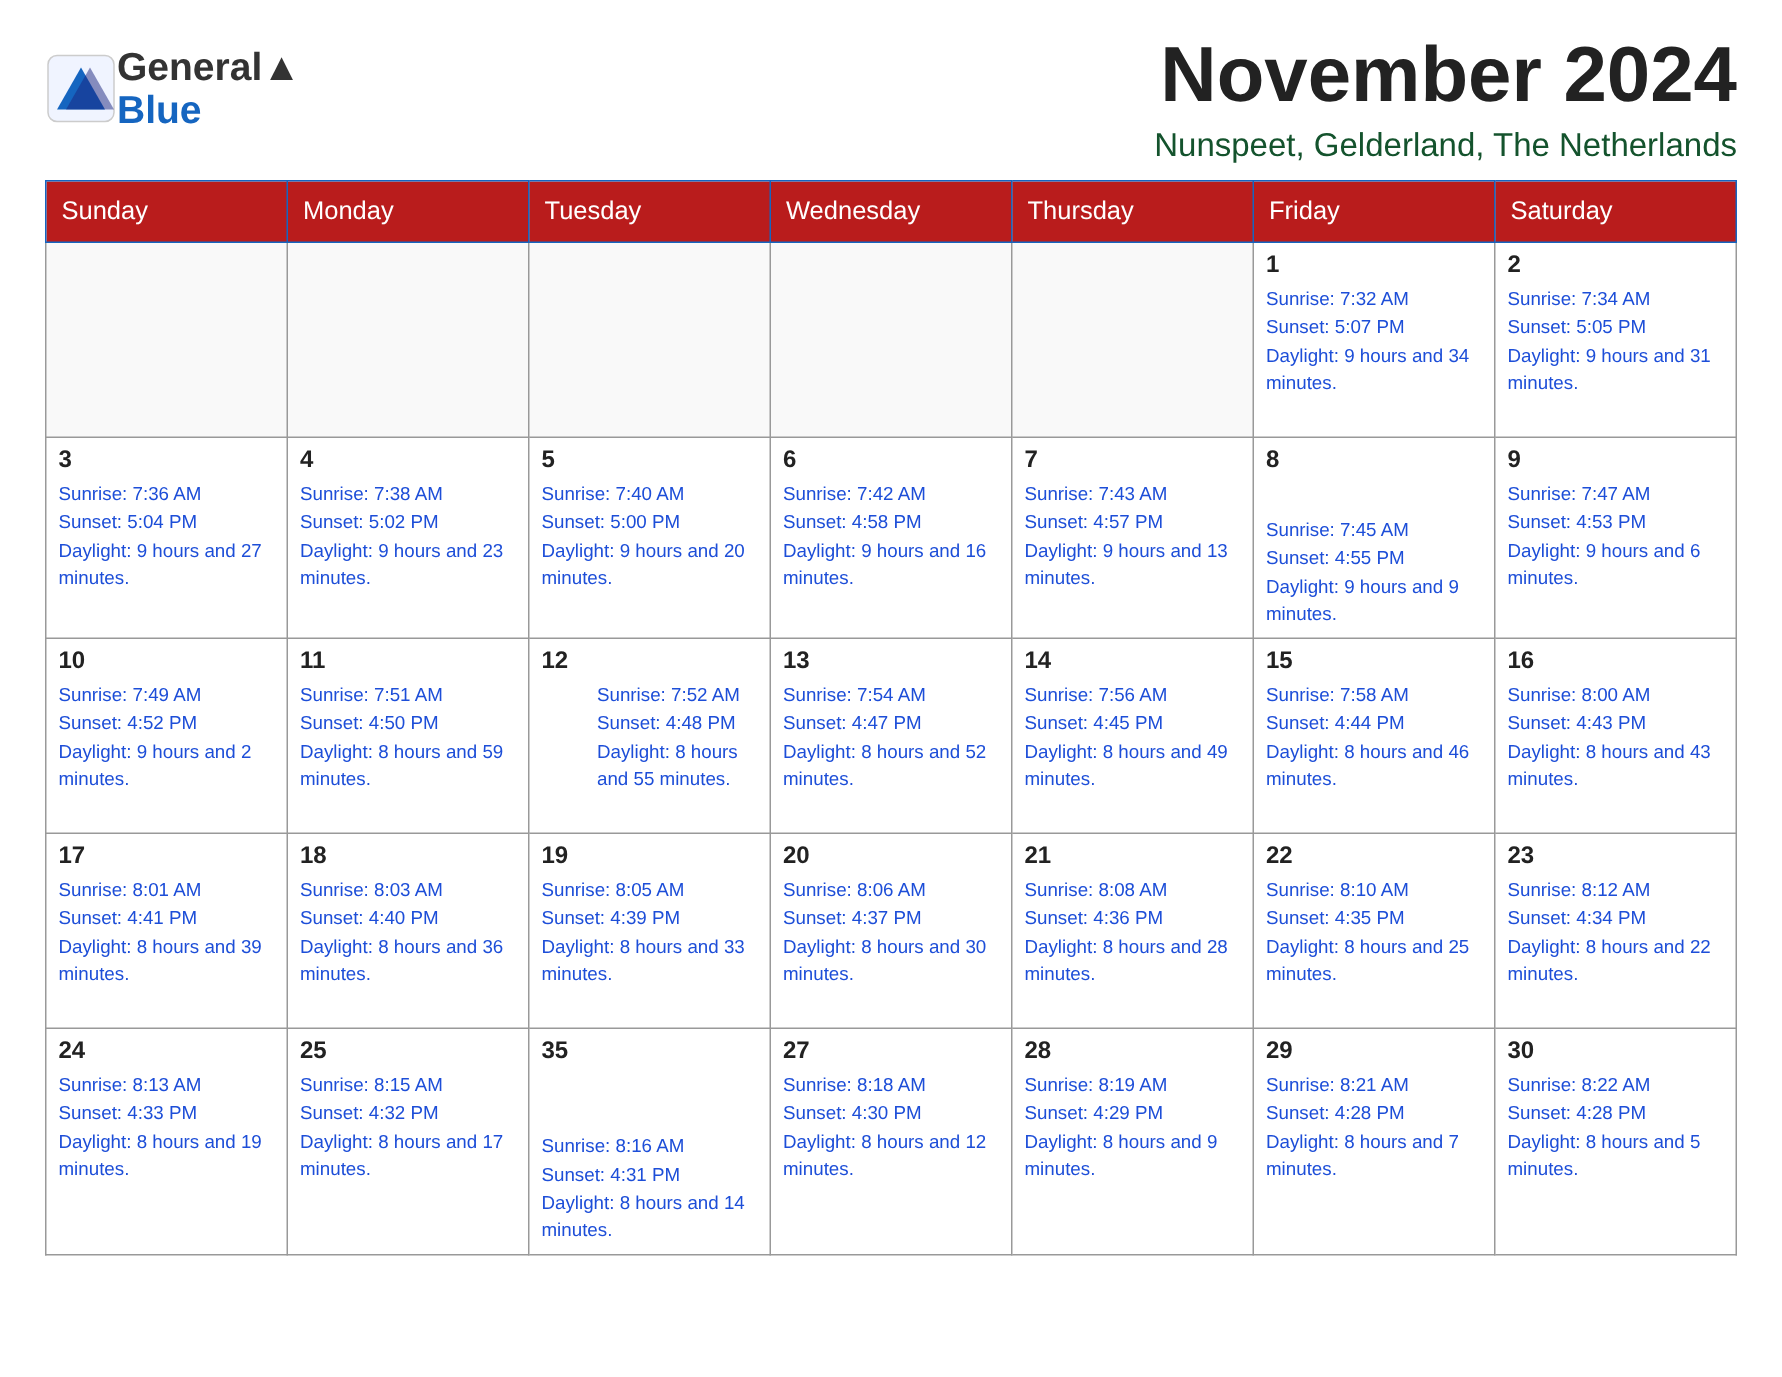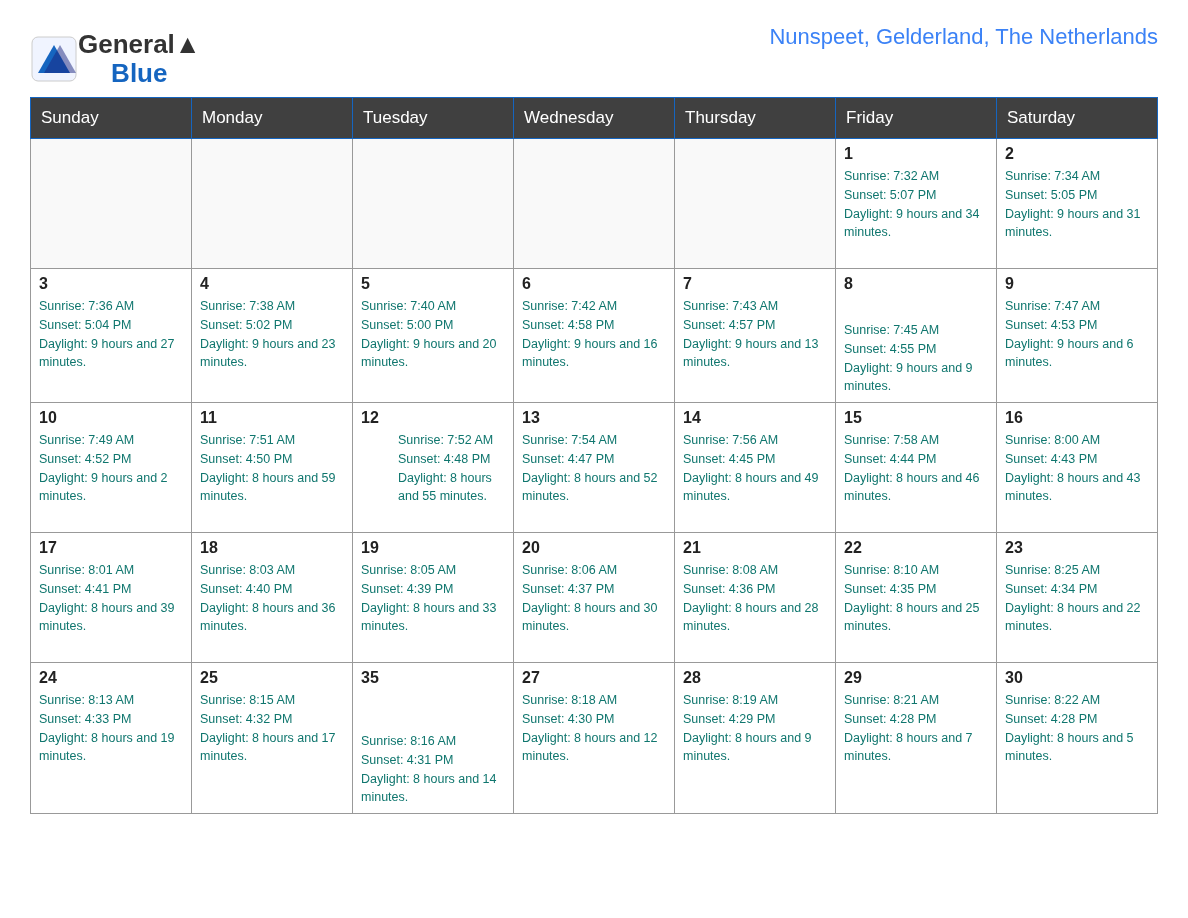--- a/index.html
+++ b/index.html
@@ -25,30 +25,30 @@
     .title-block {
       text-align: right;
     }
     .month-title {
       font-size: 52px;
       font-weight: bold;
       color: #222;
     }
     .location-title {
       font-size: 22px;
-      color: #3b82f6;
+      color: #14532d;
       margin-top: 4px;
     }
     .calendar {
       width: 100%;
       border-collapse: collapse;
       margin-top: 10px;
     }
     .calendar th {
-      background: #404040;
+      background: #b91c1c;
       color: #fff;
       font-size: 17px;
       font-weight: normal;
       padding: 10px 10px;
       text-align: left;
       border: 1px solid #1565c0;
     }
     .calendar td {
       border: 1px solid #999;
       vertical-align: top;
@@ -63,28 +63,27 @@
       background: #f9f9f9;
     }
     .day-number {
       font-size: 16px;
       font-weight: bold;
       color: #222;
       margin-bottom: 4px;
     }
     .day-info {
       font-size: 12.5px;
-      color: #0f766e;
+      color: #1d4ed8;
       line-height: 1.5;
     }
     .logo-wrapper {
       display: flex;
       align-items: center;
       gap: 0px;
-      text-align: center;
     }
   </style>
 </head>
 <body>
 
 <div class="header">
   <div class="logo">
     <div class="logo-wrapper">
       <svg width="48" height="48" viewBox="0 0 48 48">
         <rect x="2" y="2" width="44" height="44" rx="6" fill="#f0f4ff" stroke="#ccc" stroke-width="1"></rect>
@@ -93,20 +92,21 @@
       </svg>
       <div>
         <div style="font-size:26px; font-weight:bold; color:#333; line-height:1.1;">
           <span>General</span>▲<br>
           <span style="color:#1565c0;">Blue</span>
         </div>
       </div>
     </div>
   </div>
   <div class="title-block">
+    <div class="month-title">November 2024</div>
     <div class="location-title">Nunspeet, Gelderland, The Netherlands</div>
   </div>
 </div>
 
 <table class="calendar">
   <thead>
     <tr>
     <th>Sunday</th>
         <th>Monday</th>
         <th>Tuesday</th>
@@ -256,21 +256,21 @@
 Daylight: 8 hours and 28 minutes.</div>
         </td>
         <td>
           <div class="day-number">22</div>
           <div class="day-info" style="white-space: pre-line;">Sunrise: 8:10 AM
 Sunset: 4:35 PM
 Daylight: 8 hours and 25 minutes.</div>
         </td>
         <td>
           <div class="day-number">23</div>
-          <div class="day-info" style="white-space: pre-line;">Sunrise: 8:25 AM
+          <div class="day-info" style="white-space: pre-line;">Sunrise: 8:12 AM
 Sunset: 4:34 PM
 Daylight: 8 hours and 22 minutes.</div>
         </td>
       </tr>
       <tr>
         <td>
           <div class="day-number">24</div>
           <div class="day-info" style="white-space: pre-line;">Sunrise: 8:13 AM
 Sunset: 4:33 PM
 Daylight: 8 hours and 19 minutes.</div>

